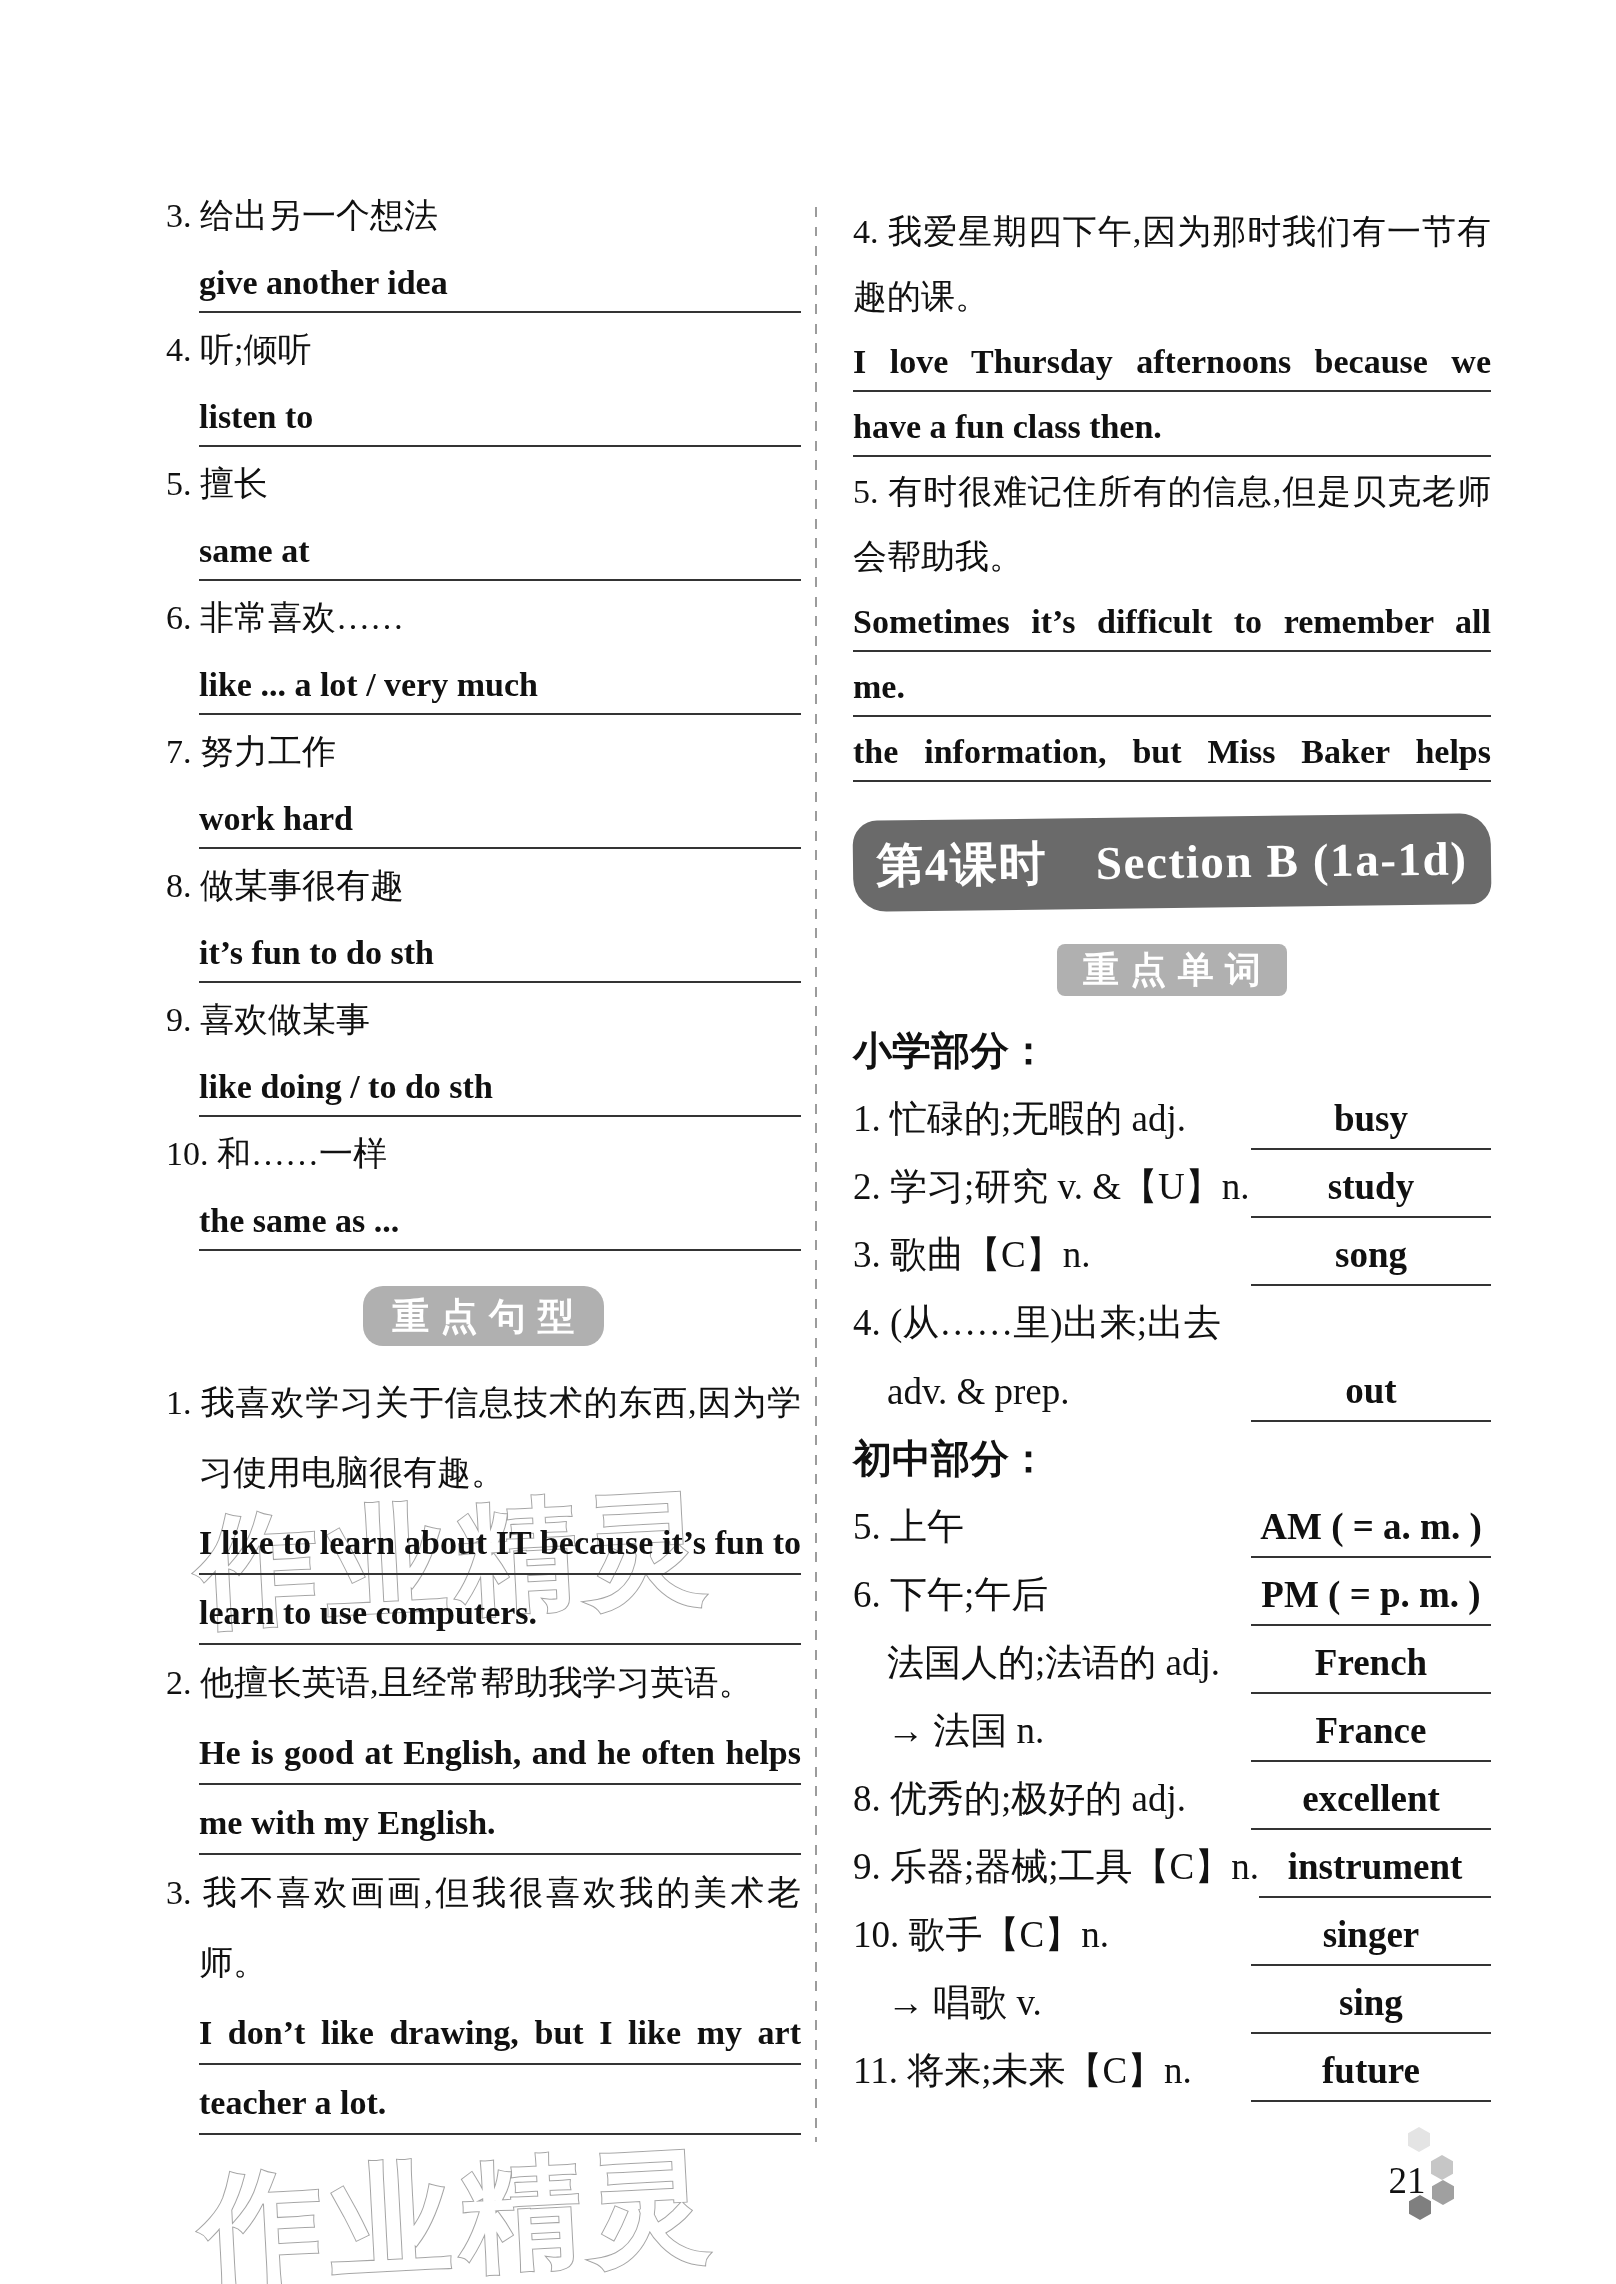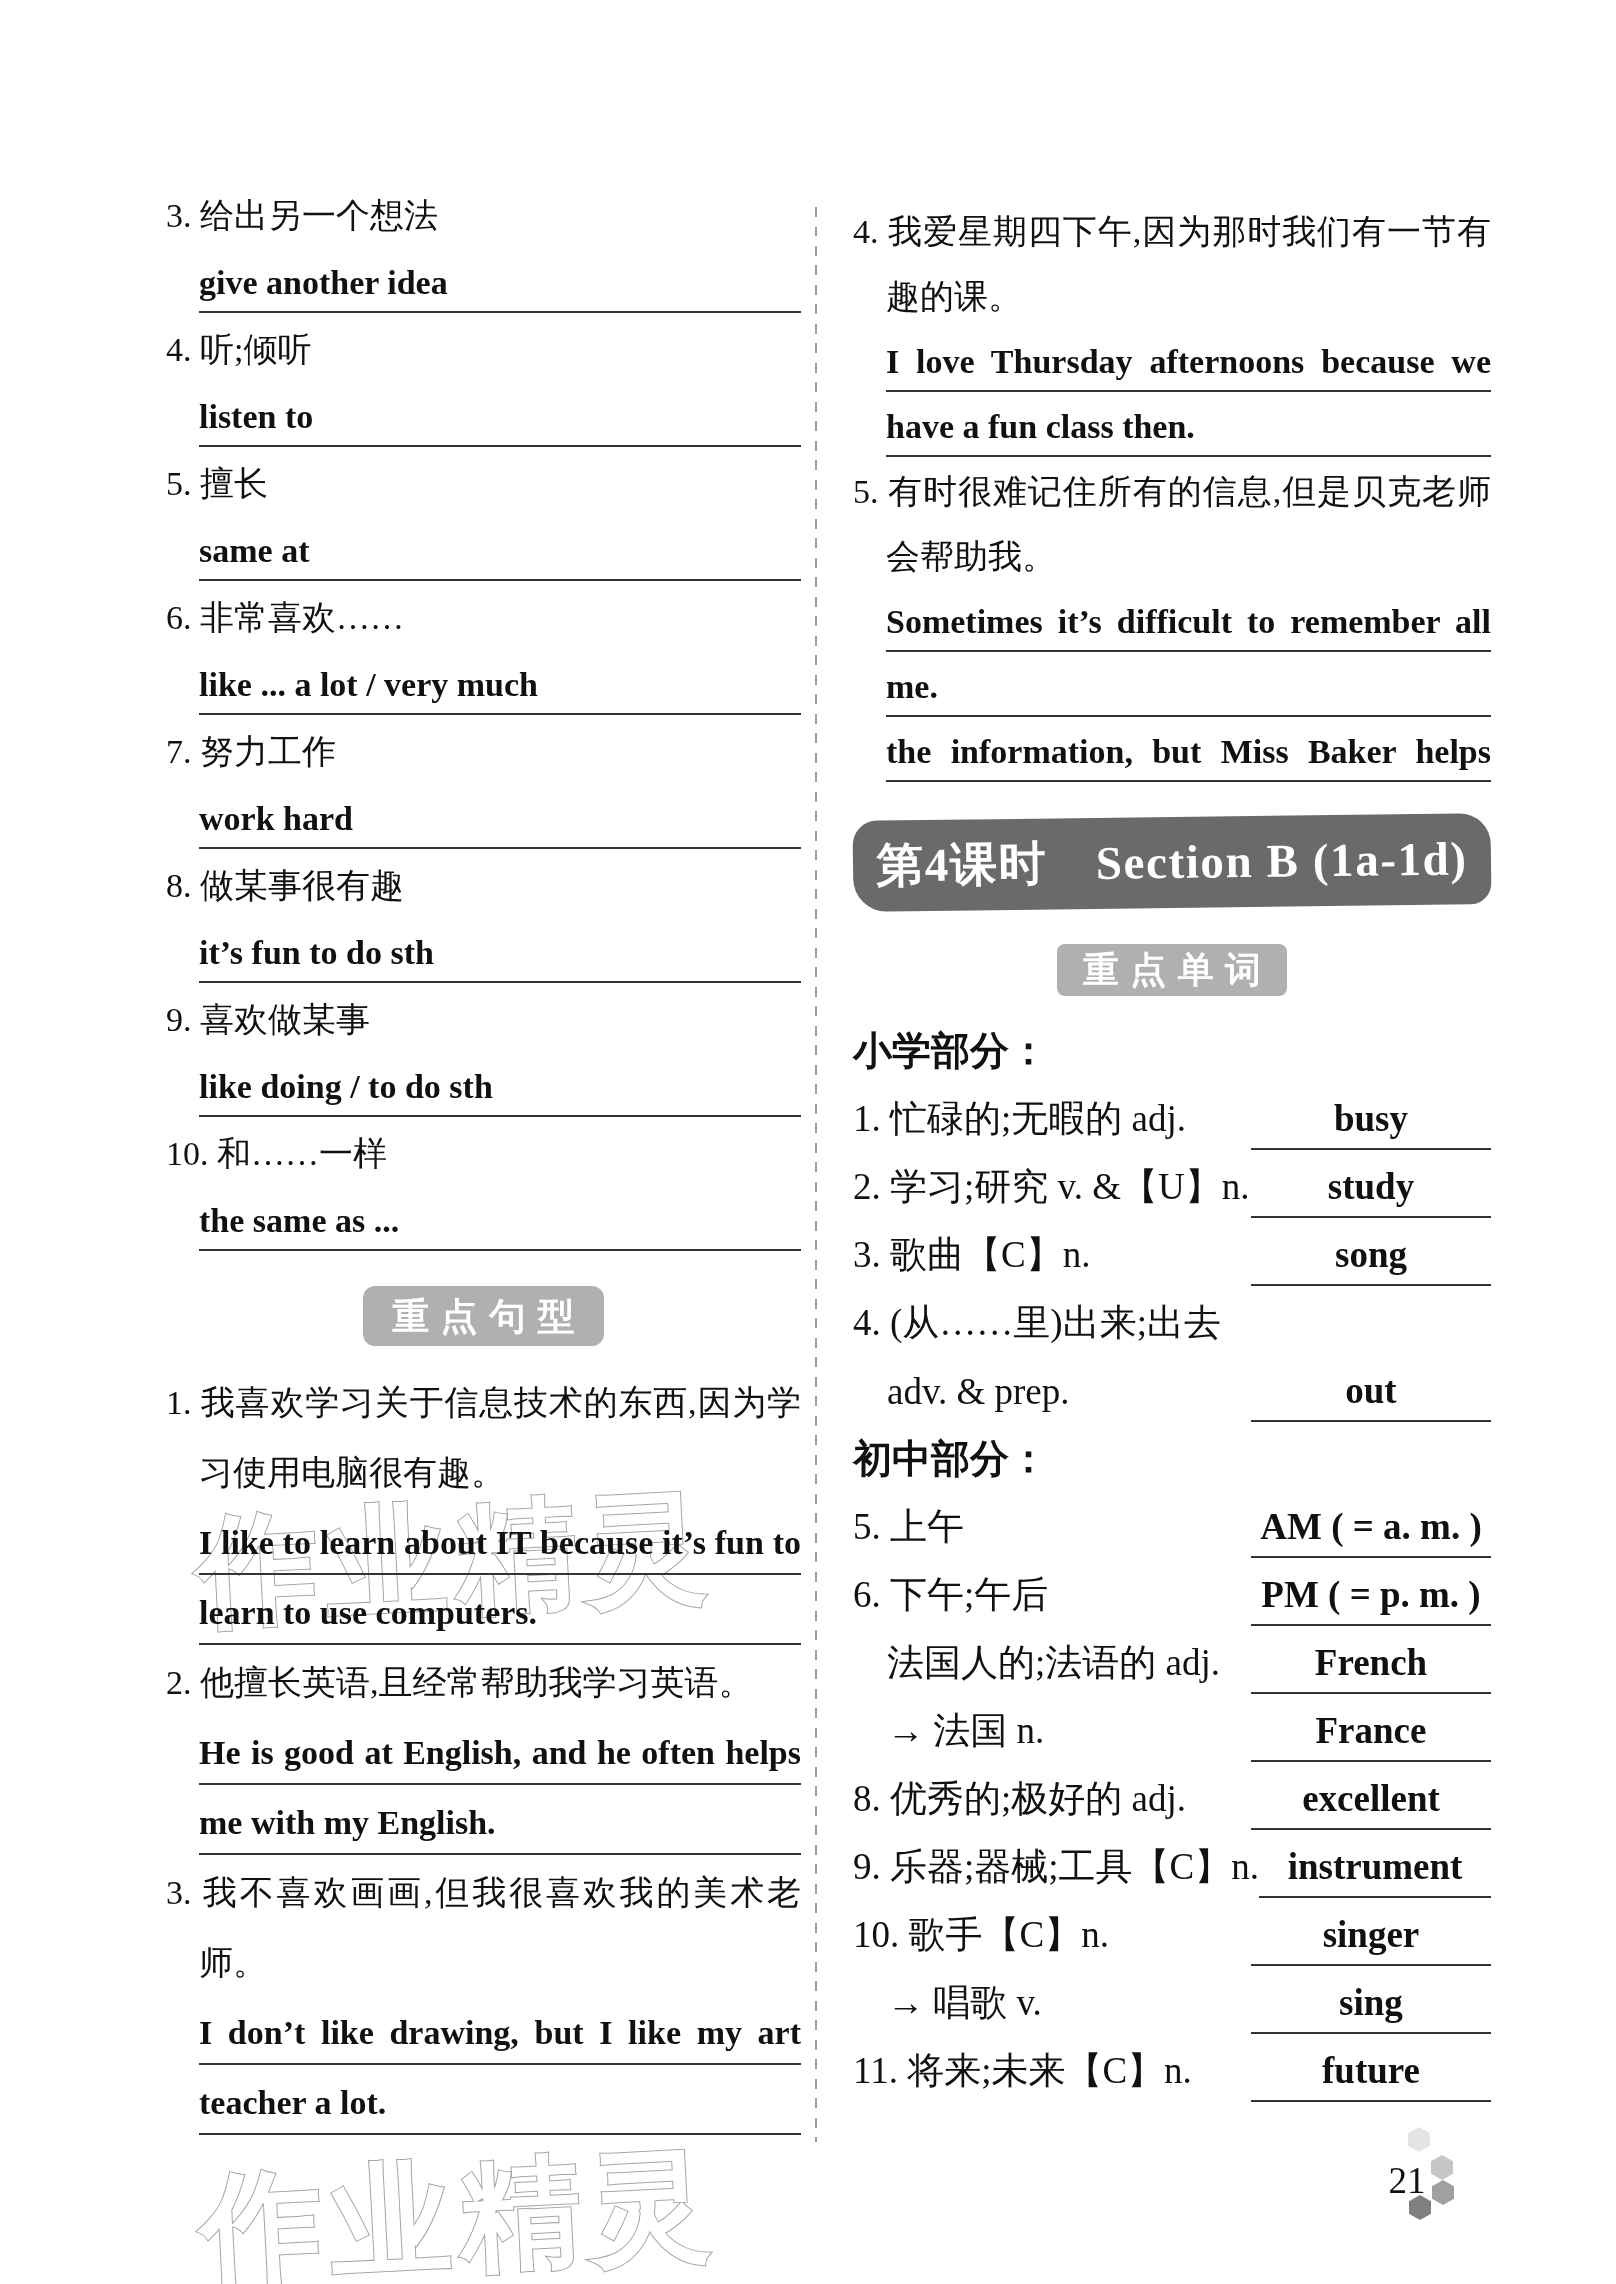--- a/index.html
+++ b/index.html
@@ -25,29 +25,29 @@
   .col-left .plist .line .in { height:57px; line-height:57px; }
   .col-left .sents .line { height:70px; }
   .col-left .sents .line .in { height:60px; line-height:60px; }
   .col-right .sents .line { height:65px; }
   .col-right .sents .line .in { height:57px; line-height:57px; }
 
   .line { font-size:34px; }
   .line.en .in { font-weight:bold; }
   .line.u .in { border-bottom:2.4px solid #343434; }
   .col-left .line.ind .in { margin-left:33px; }
-  .col-right .line.ind .in { margin-left:33px; }
+  .col-right .line.ind .in { }
   .line.stretch .in { text-align:justify; text-align-last:justify; }
 
   
   .badge-wrap { height:114px; display:flex; align-items:center; justify-content:center; }
   .badge {
     color:#ffffff; font-family:"Liberation Sans", sans-serif; font-weight:bold;
     font-size:37px; letter-spacing:11.4px; line-height:1;
-    padding:11.4px 18px 11.4px 29px; border-radius:12px;
+    padding:11.4px 18px 11.4px 29px; border-radius:20px;
   }
   .badge2-wrap { margin-top:36px; height:52px; display:flex; align-items:center; justify-content:center; }
   .badge2-wrap .badge { font-size:36px; padding:8.1px 14.6px 8.1px 26px; border-radius:14.6px; }
 
   
   .banner {
     margin-top:29px; height:91px;
     border-radius:24.4px 31px 21px 33px;
     transform:rotate(-0.7deg);
     display:flex; align-items:center; justify-content:center;

